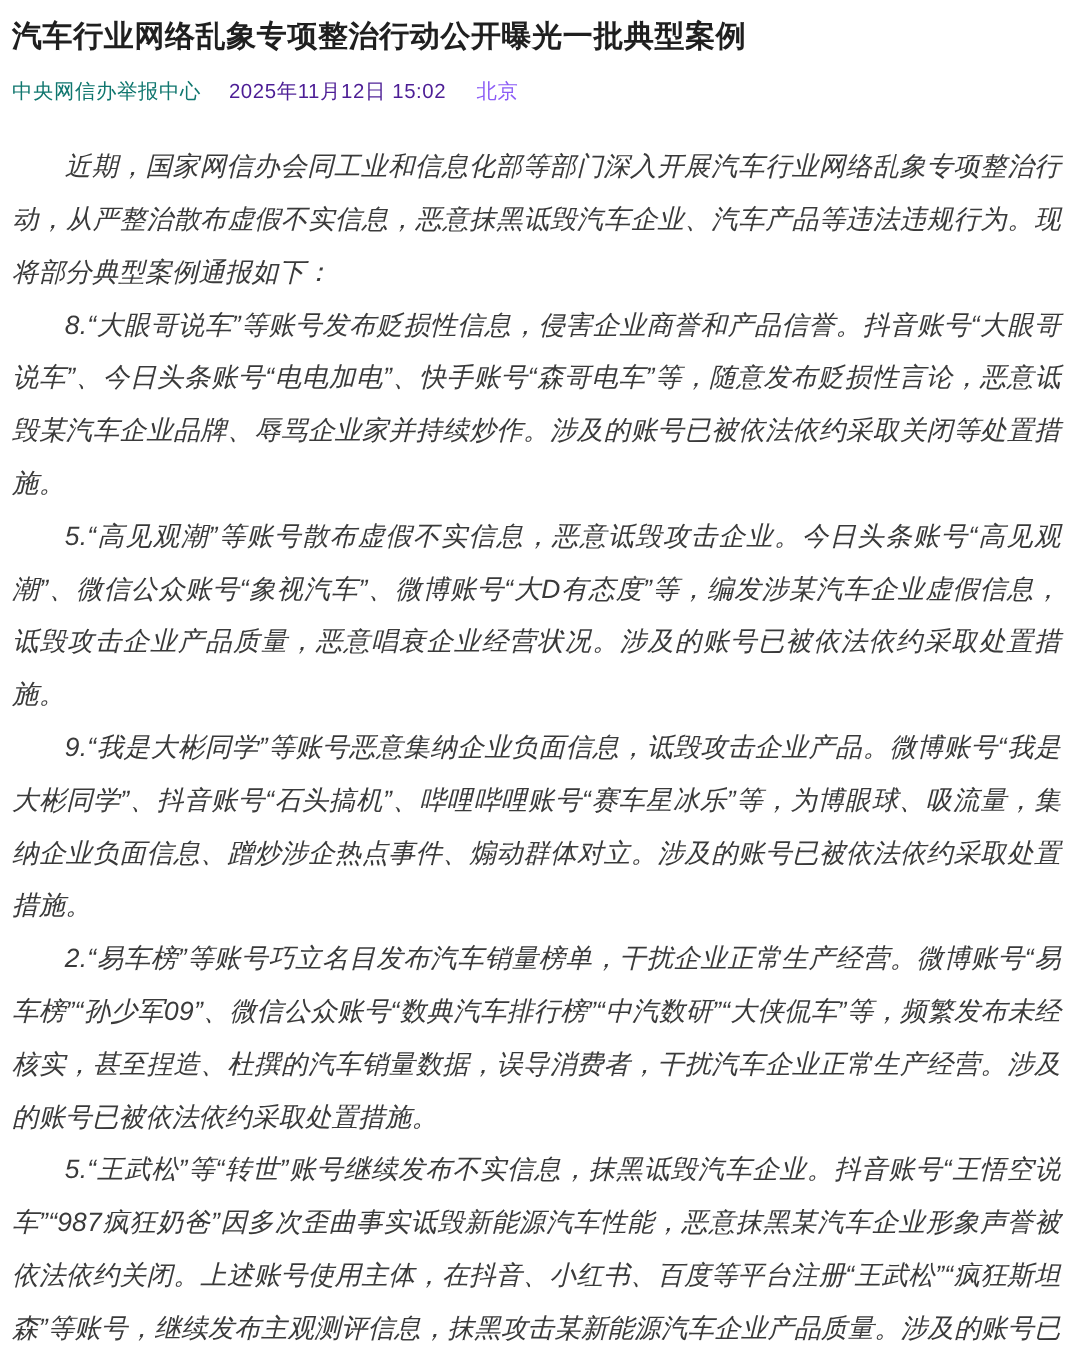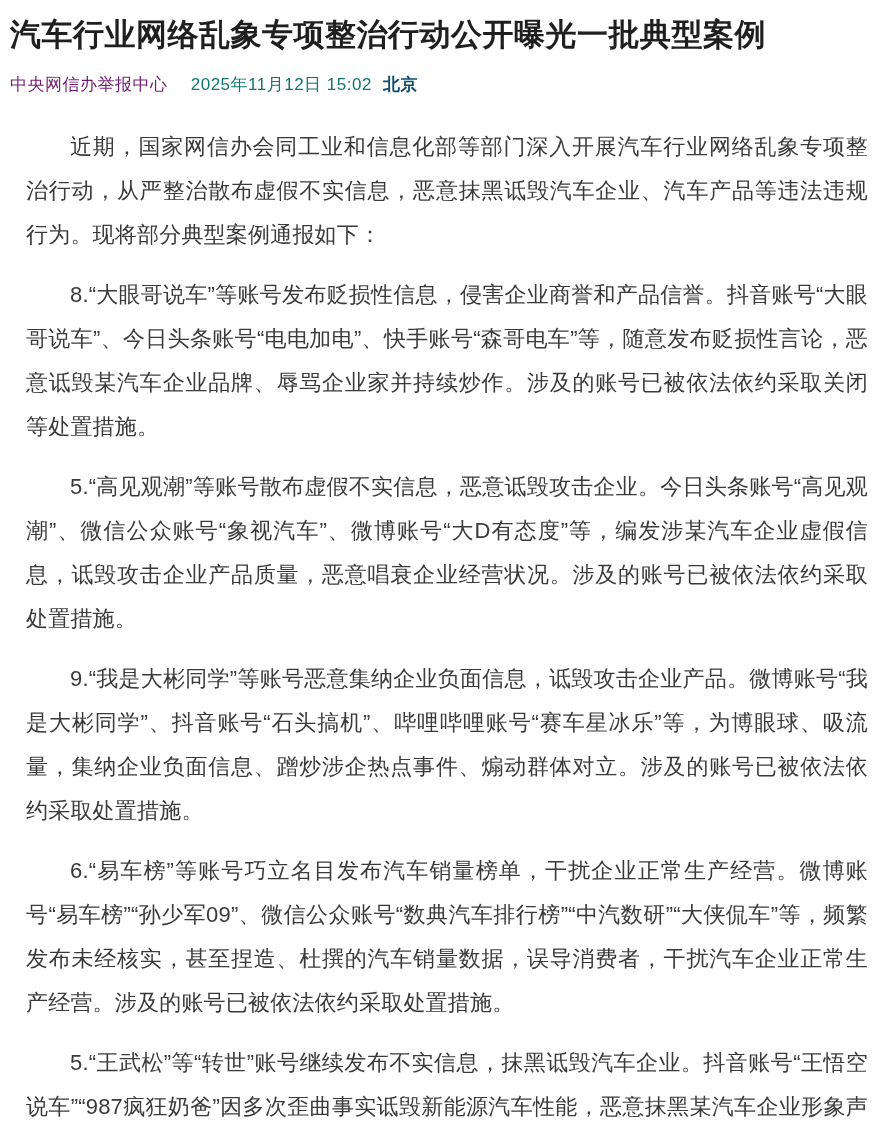--- a/index.html
+++ b/index.html
@@ -13,76 +13,76 @@
     overflow: hidden;
     font-family: "Liberation Sans", "DejaVu Sans", sans-serif;
   }
   .page {
     padding: 0 10px;
     box-sizing: border-box;
     width: 894px;
   }
   .article-title {
     margin: 14px 0 0 0;
-    font-size: 31px;
+    font-size: 25px;
     line-height: 1.35;
     font-weight: bold;
     color: #1f1f1f;
     letter-spacing: 0.5px;
   }
   .byline {
     margin-top: 17px;
     font-size: 17px;
     line-height: 24px;
     color: #b5b5b5;
     letter-spacing: 0.5px;
   }
   .byline .author {
-    color: #701a75;
+    color: #0f766e;
     margin-right: 18px;
     text-decoration: none;
     cursor: pointer;
   }
   .byline .datetime {
-    color: #0f766e;
-    margin-right: 6px;
+    color: #4c1d95;
+    margin-right: 20px;
   }
   .byline .location {
-    color: #0c4a6e;
-    font-weight: bold;
+    color: #8b5cf6;
   }
   .article-body {
     margin-top: 28px;
     font-size: 22px;
     line-height: 44px;
     color: #3a3a3a;
   }
   .article-body p {
-    margin: 16px;
+    margin: 0;
     text-indent: 2em;
     text-align: justify;
     letter-spacing: 0.2px;
+    font-style: italic;
   }
 </style>
 </head>
 <body>
 
 <div class="page">
 
   <h1 class="article-title">汽车行业网络乱象专项整治行动公开曝光一批典型案例</h1>
 
   <div class="byline">
     <span class="author">中央网信办举报中心</span>
     <span class="datetime">2025年11月12日 15:02</span>
     <span class="location">北京</span>
   </div>
 
   <div class="article-body">
     <p>近期，国家网信办会同工业和信息化部等部门深入开展汽车行业网络乱象专项整治行动，从严整治散布虚假不实信息，恶意抹黑诋毁汽车企业、汽车产品等违法违规行为。现将部分典型案例通报如下：</p>
     <p>8.“大眼哥说车”等账号发布贬损性信息，侵害企业商誉和产品信誉。抖音账号“大眼哥说车”、今日头条账号“电电加电”、快手账号“森哥电车”等，随意发布贬损性言论，恶意诋毁某汽车企业品牌、辱骂企业家并持续炒作。涉及的账号已被依法依约采取关闭等处置措施。</p>
     <p>5.“高见观潮”等账号散布虚假不实信息，恶意诋毁攻击企业。今日头条账号“高见观潮”、微信公众账号“象视汽车”、微博账号“大D有态度”等，编发涉某汽车企业虚假信息，诋毁攻击企业产品质量，恶意唱衰企业经营状况。涉及的账号已被依法依约采取处置措施。</p>
     <p>9.“我是大彬同学”等账号恶意集纳企业负面信息，诋毁攻击企业产品。微博账号“我是大彬同学”、抖音账号“石头搞机”、哔哩哔哩账号“赛车星冰乐”等，为博眼球、吸流量，集纳企业负面信息、蹭炒涉企热点事件、煽动群体对立。涉及的账号已被依法依约采取处置措施。</p>
-    <p>6.“易车榜”等账号巧立名目发布汽车销量榜单，干扰企业正常生产经营。微博账号“易车榜”“孙少军09”、微信公众账号“数典汽车排行榜”“中汽数研”“大侠侃车”等，频繁发布未经核实，甚至捏造、杜撰的汽车销量数据，误导消费者，干扰汽车企业正常生产经营。涉及的账号已被依法依约采取处置措施。</p>
+    <p>2.“易车榜”等账号巧立名目发布汽车销量榜单，干扰企业正常生产经营。微博账号“易车榜”“孙少军09”、微信公众账号“数典汽车排行榜”“中汽数研”“大侠侃车”等，频繁发布未经核实，甚至捏造、杜撰的汽车销量数据，误导消费者，干扰汽车企业正常生产经营。涉及的账号已被依法依约采取处置措施。</p>
     <p>5.“王武松”等“转世”账号继续发布不实信息，抹黑诋毁汽车企业。抖音账号“王悟空说车”“987疯狂奶爸”因多次歪曲事实诋毁新能源汽车性能，恶意抹黑某汽车企业形象声誉被依法依约关闭。上述账号使用主体，在抖音、小红书、百度等平台注册“王武松”“疯狂斯坦森”等账号，继续发布主观测评信息，抹黑攻击某新能源汽车企业产品质量。涉及的账号已被依法依约采取关闭措施。</p>
 
   </div>
 
 </div>
 
 </body></html>

